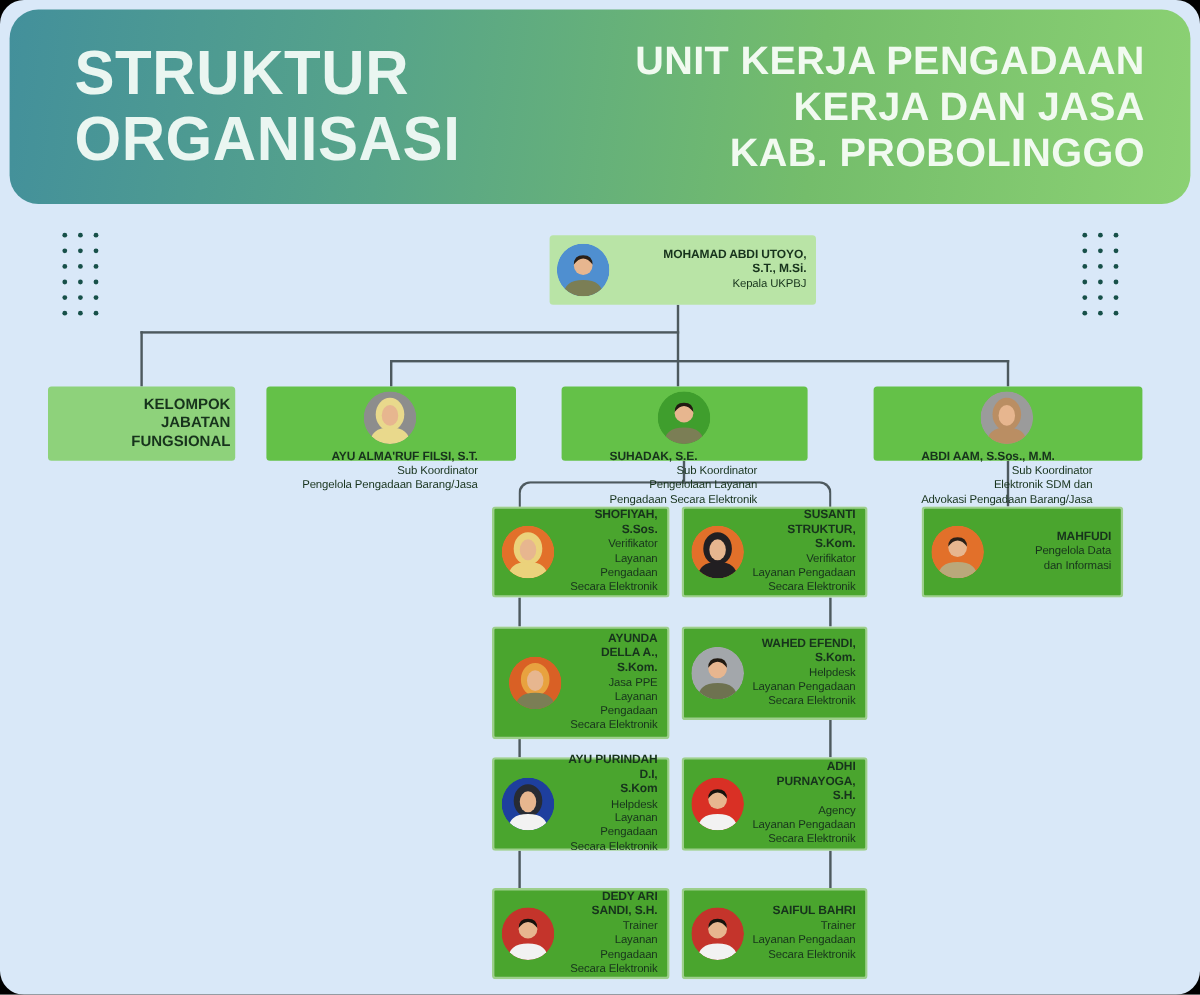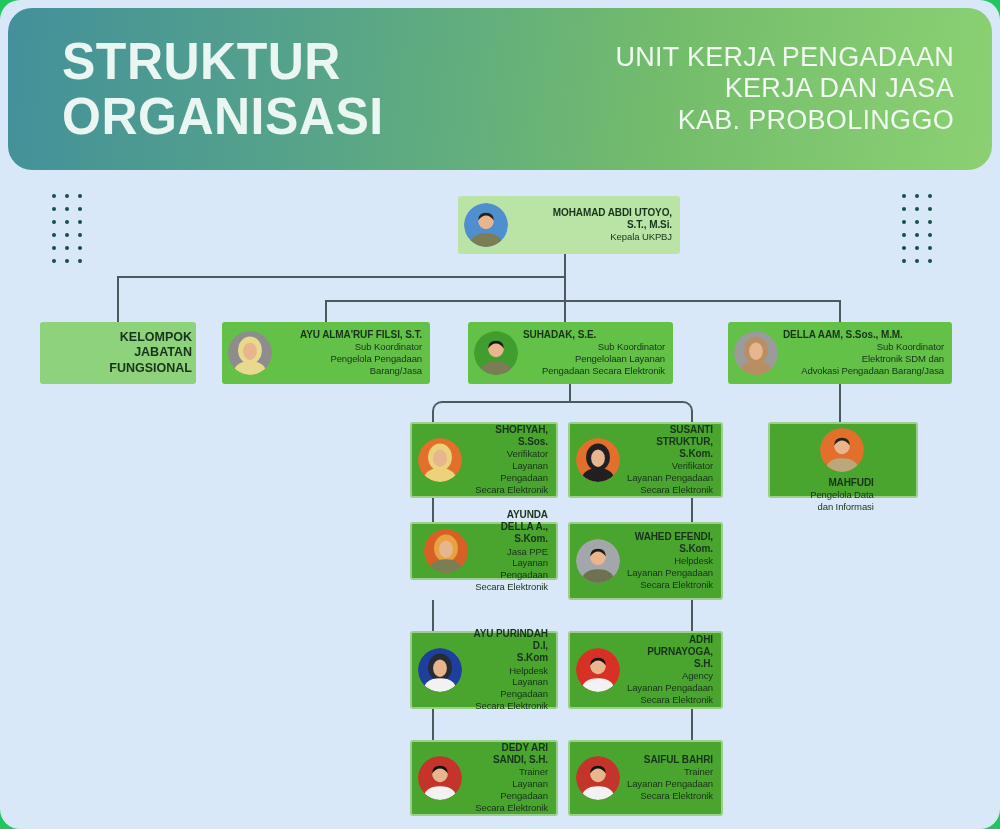--- a/index.html
+++ b/index.html
@@ -1,25 +1,25 @@
 <!DOCTYPE html>
 <html style="--bg: #d9e8f8; --hdr-teal: #43909b; --hdr-green: #8bd173; --box-light: #b9e4a6; --box-pale: #8ed27b; --box-bright: #64c148; --box-deep: #4aa52e; --txt: #17331c; --line: #4d595e; --dot: #175049;"><head>
 <meta charset="utf-8">
 <style>
   html,body{margin:0;padding:0;background:#ffffff;}
   body{font-family:"Liberation Sans","DejaVu Sans",sans-serif;}
-  .stage{position:relative;width:1000px;height:829px;overflow:hidden;background:#22c55e;}
+  .stage{position:relative;width:1000px;height:829px;overflow:hidden;background:#000000;}
   .canvas{position:absolute;inset:0;background:var(--bg,#d9e8f8);border-radius:20px;}
 
   
   .header{position:absolute;left:8px;top:8px;width:984px;height:162px;border-radius:24px;
     background:linear-gradient(97deg,var(--hdr-teal,#43909b) 0%,#57a489 32%,#74bd6b 68%,var(--hdr-green,#8bd173) 100%);
     display:flex;justify-content:space-between;align-items:center;box-sizing:border-box;padding:0 38px 0 54px;}
   .title{color:#eaf6f1;font-size:50px;font-weight:800;line-height:1.06;letter-spacing:.5px;transform:scaleY(1.04);}
-  .subtitle{color:#f1faf0;font-size:27px;font-weight:400;line-height:1.16;text-align:right;letter-spacing:.3px;}
+  .subtitle{color:#f1faf0;font-size:33px;font-weight:700;line-height:1.16;text-align:right;letter-spacing:.3px;}
 
   
   .dots{position:absolute;display:grid;grid-template-columns:repeat(3,4px);gap:9px;}
   .dots-left{left:52px;top:194px;}
   .dots-right{left:902px;top:194px;}
   .dot{width:4px;height:4px;border-radius:50%;background:var(--dot,#175049);}
 
   
   .conn{position:absolute;z-index:1;}
   .conn.v{width:0;border-left:2px solid var(--line,#4d595e);}
@@ -47,32 +47,32 @@
   .node .photo{flex:0 0 auto;width:44px;height:44px;border-radius:50%;overflow:hidden;}
   .node .txt{flex:1;text-align:right;min-width:0;}
   .node .nm{font-weight:700;font-size:10px;line-height:1.22;letter-spacing:-.1px;white-space:pre-line;text-align:right;}
   .node .dt{font-weight:500;font-size:9.5px;line-height:1.25;letter-spacing:-.1px;}
   .node.na-left .nm{text-align:left;}
   .node.centered{justify-content:center;padding:4px;}
   .node.centered .txt{text-align:center;margin-left:16px;}
   .node.centered .nm{font-size:12.5px;letter-spacing:0;}
   .v-light{background:var(--box-light,#b9e4a6);}
   .v-pale{background:var(--box-pale,#8ed27b);}
-  .v-bright{background:var(--box-bright,#64c148);}
+  .v-bright{background:var(--box-bright,#64c148);flex-direction:column;}
   .v-deep{background:var(--box-deep,#4aa52e);border:2px solid rgba(225,242,218,.55);}
 
   #n-kepala{left:458px;top:196px;width:222px;height:58px;}
   #n-kelompok{left:40px;top:322px;width:156px;height:62px;}
   #n-ayu-almaruf{left:222px;top:322px;width:208px;height:62px;}
   #n-suhadak{left:468px;top:322px;width:205px;height:62px;align-items:center;}
   #n-dini-aam{left:728px;top:322px;width:224px;height:62px;}
   #n-shofiyah{left:410px;top:422px;width:148px;height:76px;}
   #n-susanti{left:568px;top:422px;width:155px;height:76px;}
-  #n-mahfudi{left:768px;top:422px;width:150px;height:76px;flex-direction:column;}
-  #n-ayunda{left:410px;top:522px;width:148px;height:58px;padding-left:12px;}
+  #n-mahfudi{left:768px;top:422px;width:168px;height:76px;}
+  #n-ayunda{left:410px;top:522px;width:148px;height:94px;padding-left:12px;}
   #n-wahed{left:568px;top:522px;width:155px;height:78px;}
   #n-ayu-purindah{left:410px;top:631px;width:148px;height:78px;}
   #n-adhi{left:568px;top:631px;width:155px;height:78px;}
   #n-dedy{left:410px;top:740px;width:148px;height:76px;}
   #n-saiful{left:568px;top:740px;width:155px;height:76px;}
 </style>
 </head>
 <body>
 
 <div class="stage">
@@ -216,21 +216,21 @@
               <circle cx="24" cy="24" r="24"></circle>
             </clipPath>
             <g clip-path="url(#cp-dini-aam)">
               <rect width="48" height="48" fill="#9b9b9b"></rect>
               <ellipse cx="24" cy="21" rx="13" ry="15" fill="#ba8e63"></ellipse>
               <path d="M6 48 Q6 33 24 33 Q42 33 42 48 Z" fill="#ba8e63"></path>
               <ellipse cx="24" cy="22" rx="7.5" ry="9.5" fill="#e7b68f"></ellipse>
             </g>
           </svg></div>
     <div class="txt">
-      <div class="nm">DELLA AAM, S.Sos., M.M.</div>
+      <div class="nm">ABDI AAM, S.Sos., M.M.</div>
     <div class="dt">Sub Koordinator</div>
           <div class="dt">Elektronik SDM dan</div>
           <div class="dt">Advokasi Pengadaan Barang/Jasa</div>
         </div>
   </div>
       <div class="node v-deep" id="n-shofiyah">
     <div class="photo"><svg viewBox="0 0 48 48" width="44" height="44">
             <clipPath id="cp-shofiyah">
               <circle cx="24" cy="24" r="24"></circle>
             </clipPath>

